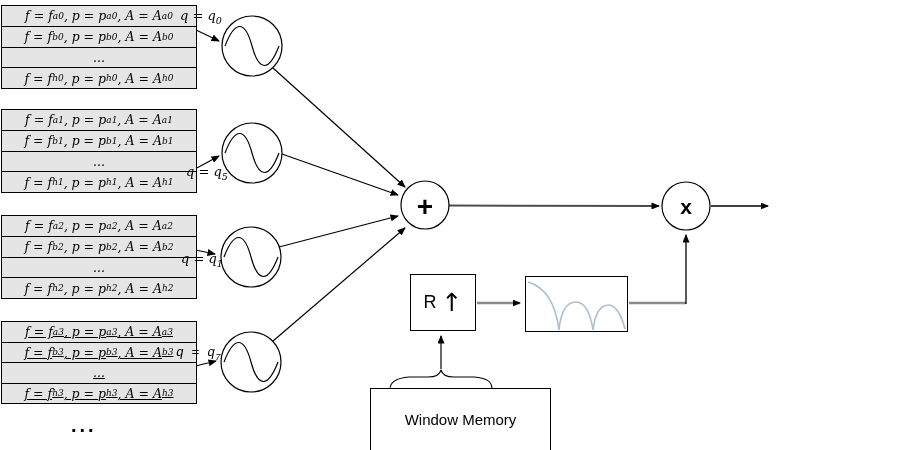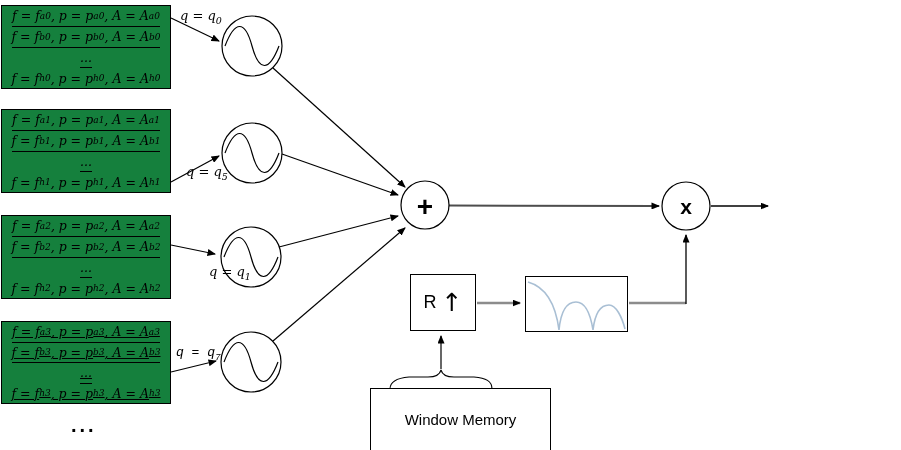--- a/index.html
+++ b/index.html
@@ -1,22 +1,22 @@
 <!DOCTYPE html>
 <html><head>
 <meta charset="utf-8">
 <style>
   html,body{margin:0;padding:0;background:#fff;}
   .canvas{position:relative;width:901px;height:450px;background:#fff;overflow:hidden;
           font-family:"Liberation Sans",sans-serif;color:#000;}
   .canvas svg.overlay{position:absolute;left:0;top:0;width:901px;height:450px;}
 
   
-  .ptable{position:absolute;left:1px;width:170px;border:1px solid #000;background:#15803d;
-          display:flex;flex-direction:column;box-sizing:border-box;align-items:center;}
+  .ptable{position:absolute;left:1px;width:196px;border:1px solid #000;background:#e5e5e5;
+          display:flex;flex-direction:column;box-sizing:border-box;}
   .ptable .prow{flex:1;border-bottom:1px solid #000;display:flex;align-items:center;
           justify-content:center;font:italic 12.5px "DejaVu Serif", serif;white-space:nowrap;}
   .ptable .prow:last-child{border-bottom:none;}
   .ptable .prow sub{font-size:9px;line-height:0;}
 
   .qlabel{position:absolute;font:italic 13px "DejaVu Serif", serif;white-space:nowrap;}
   .qlabel sub{font-size:9.5px;line-height:0;}
 
   .slabel{position:absolute;font-size:15px;white-space:nowrap;}
 
@@ -118,21 +118,21 @@
     </div>
   <div class="ptable" style="top:321px;height:83px;text-decoration:underline;">
       <div class="prow">f = f<sub>a3</sub>, p = p<sub>a3</sub>, A = A<sub>a3</sub></div>
       <div class="prow">f = f<sub>b3</sub>, p = p<sub>b3</sub>, A = A<sub>b3</sub></div>
       <div class="prow">...</div>
       <div class="prow">f = f<sub>h3</sub>, p = p<sub>h3</sub>, A = A<sub>h3</sub></div>
     </div>
 
   <div class="qlabel" style="left:180px;top:8px;">q = q<sub>0</sub></div>
   <div class="qlabel" style="left:186px;top:164px;">q = q<sub>5</sub></div>
-  <div class="qlabel" style="left:181px;top:264px;margin-left:28px;">q = q<sub>1</sub></div>
+  <div class="qlabel" style="left:181px;top:251px;">q = q<sub>1</sub></div>
   <div class="qlabel" style="left:176px;top:345px;font-family:Liberation Mono, monospace;">q = q<sub>7</sub></div>
 
 
   <div class="rblock">
     <span class="rtext">R</span>
     <span class="uparrow">↑</span>
   </div>
 
   <div class="filterblock">
     <svg viewBox="0 0 101 54" preserveAspectRatio="none" xmlns="http://www.w3.org/2000/svg">

